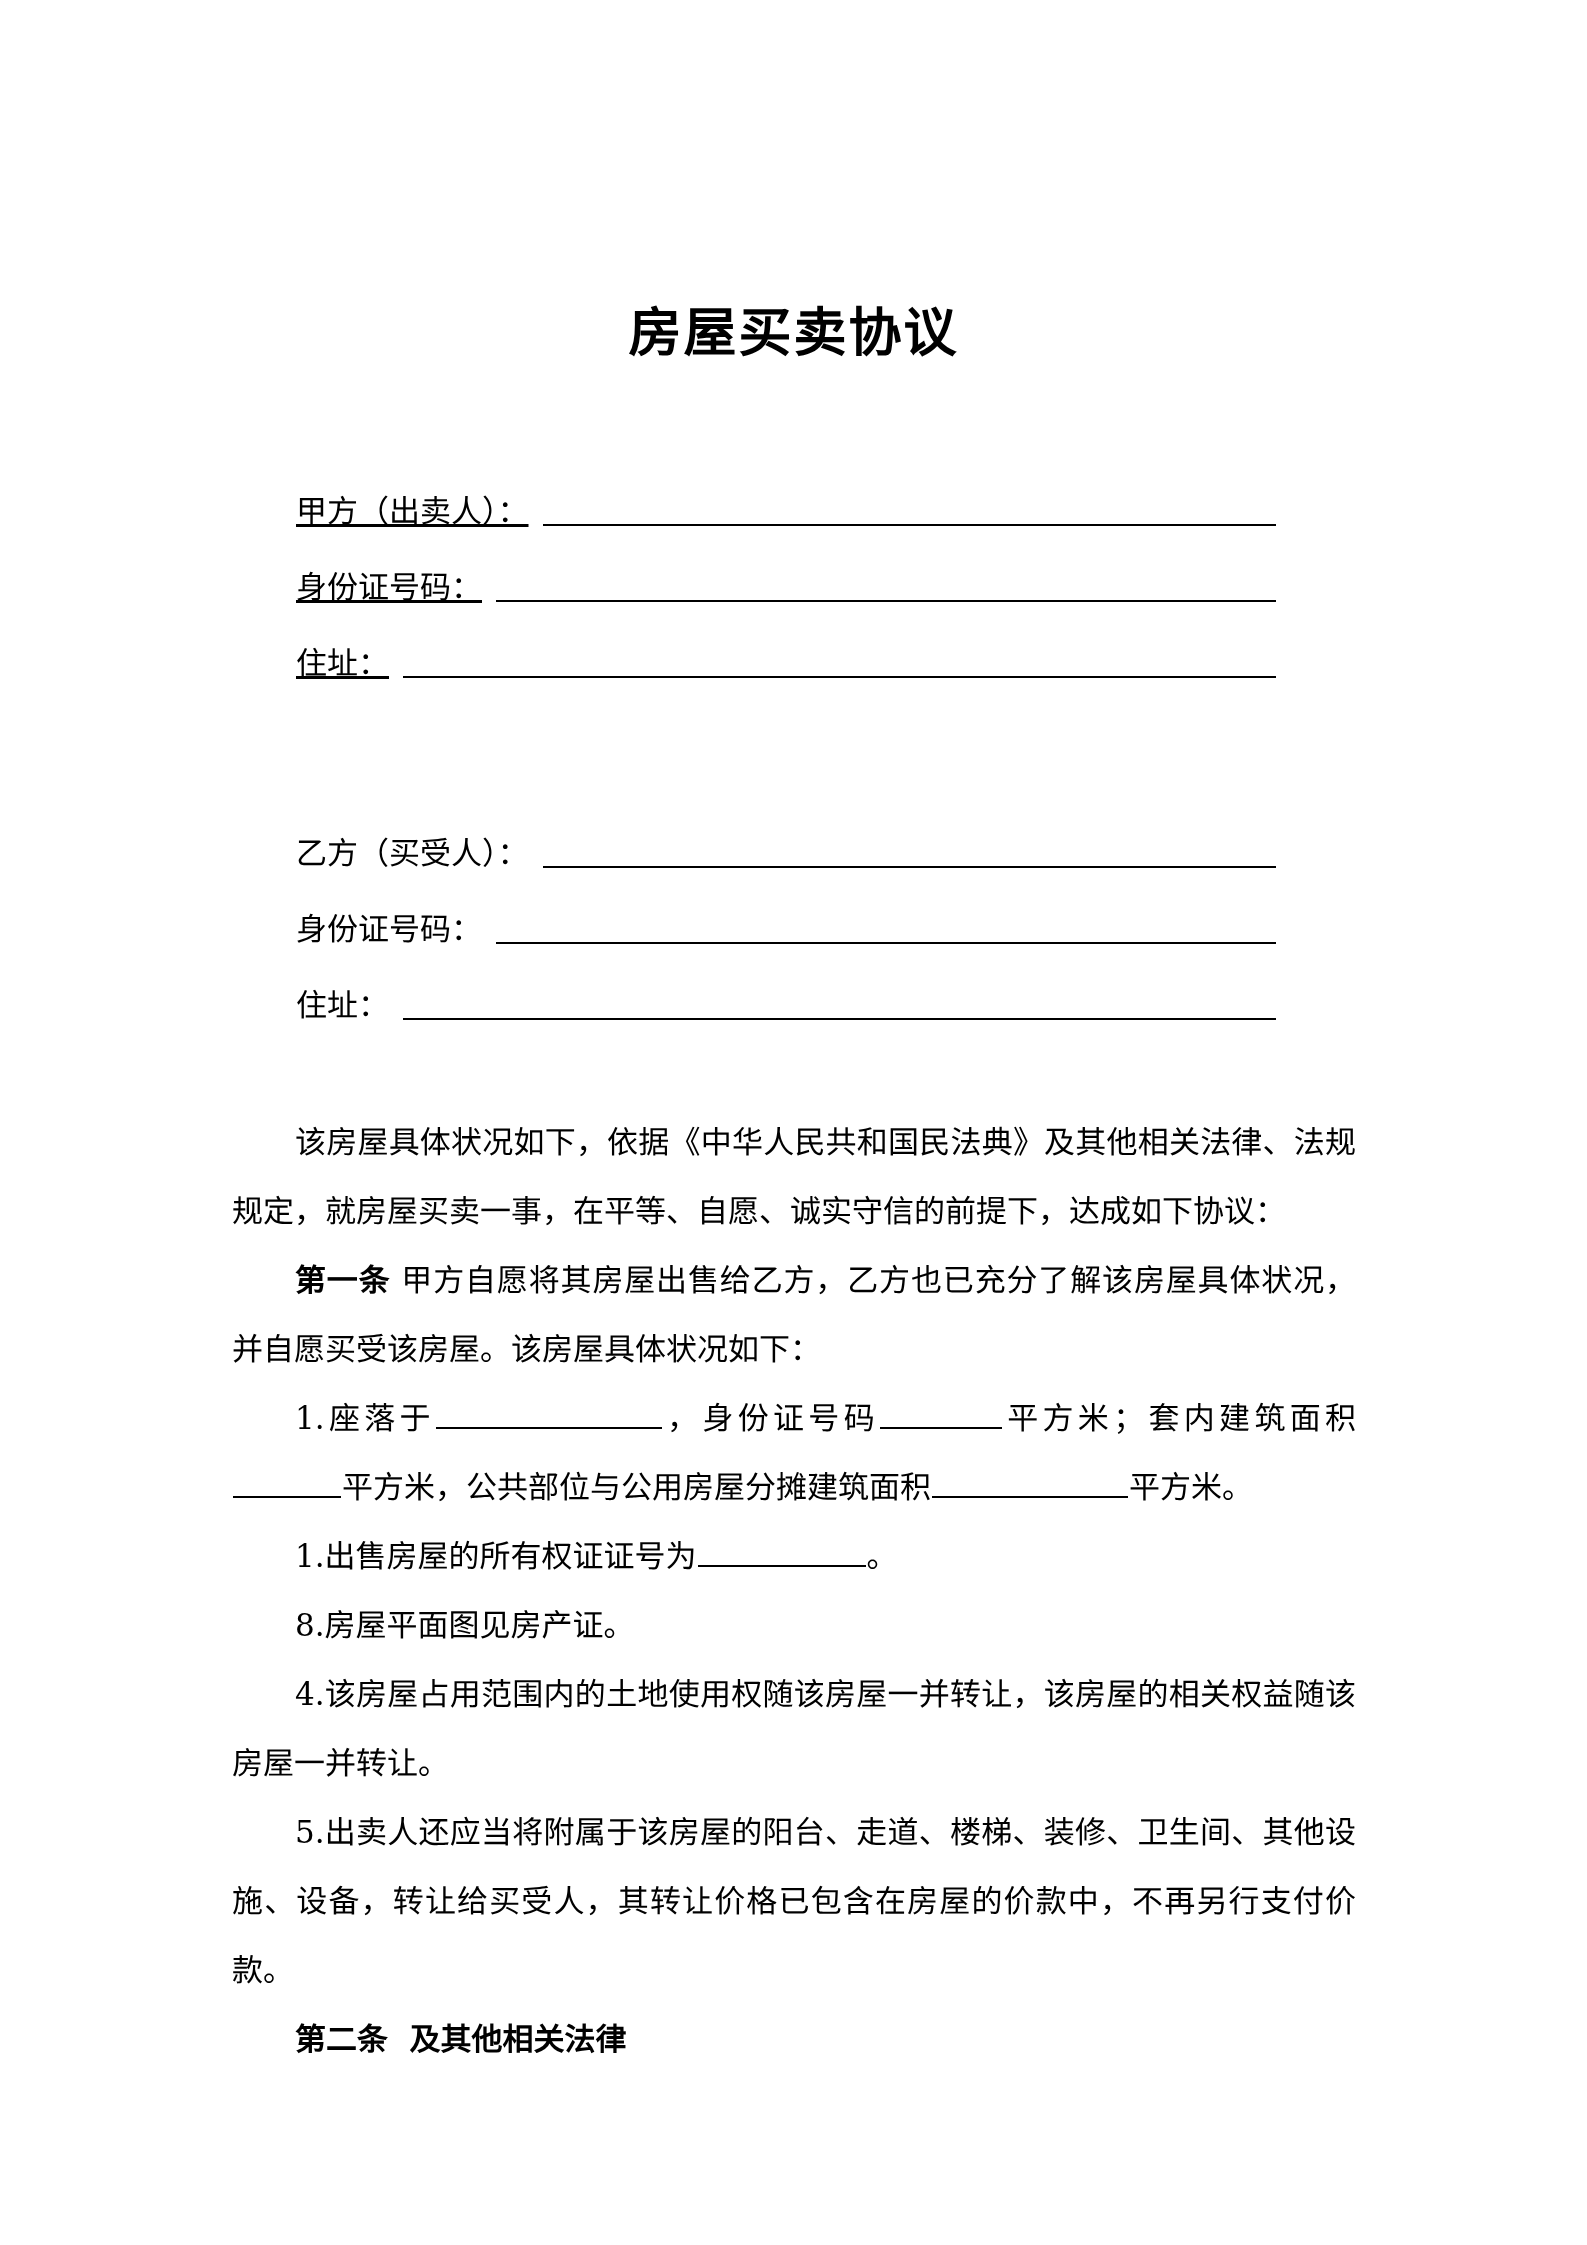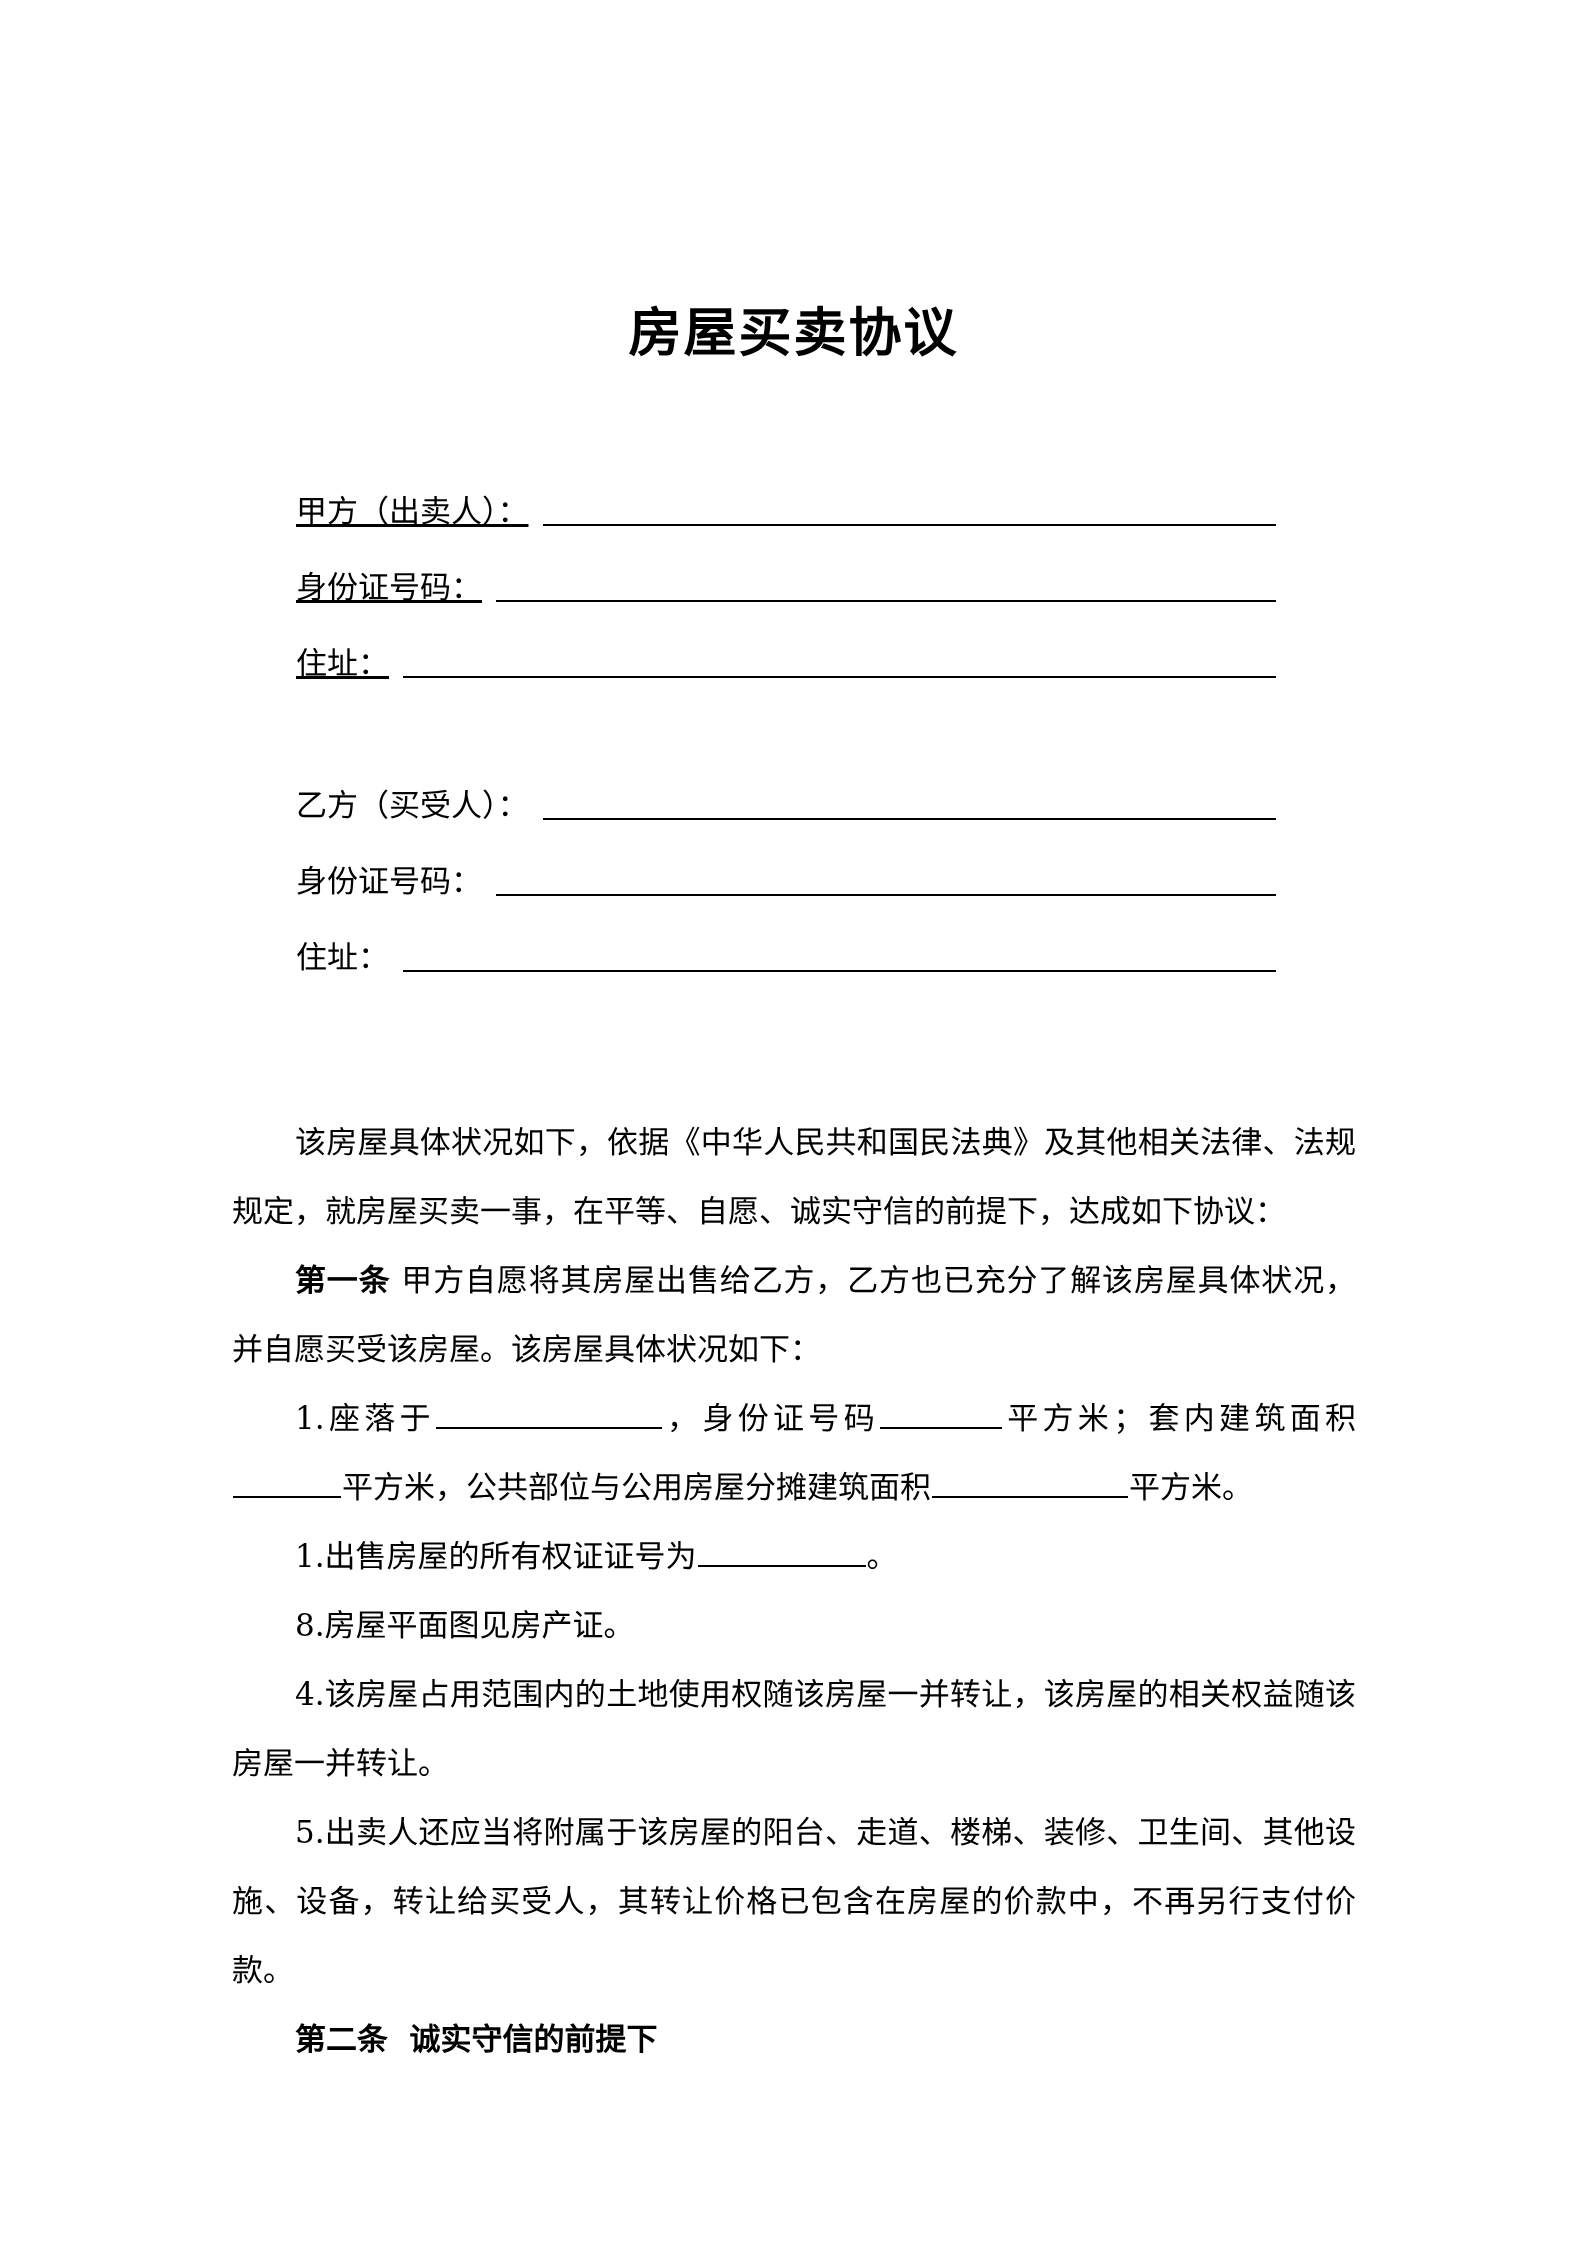--- a/index.html
+++ b/index.html
@@ -37,21 +37,21 @@
     font-family: "DejaVu Sans", "Liberation Sans", sans-serif;
   }
 
   
   .party-block {
     position: absolute;
     left: 296px;
     width: 980px;
   }
   #party-a-block { top: 458px; text-decoration: underline; }
-  #party-b-block { top: 752px; }
+  #party-b-block { top: 800px; }
 
   .field-row {
     display: flex;
     align-items: flex-end;
     height: 76px;
   }
   .field-label {
     font-size: 31px;
     line-height: 1.1;
     white-space: nowrap;
@@ -157,18 +157,18 @@
       <span>1.出售房屋的所有权证证号为</span><span class="blank b-mid"></span><span>。</span>
     </p>
 
     <p class="para indent">8.房屋平面图见房产证。</p>
 
     <p class="para indent">4.该房屋占用范围内的土地使用权随该房屋一并转让，该房屋的相关权益随该房屋一并转让。</p>
 
     <p class="para indent">5.出卖人还应当将附属于该房屋的阳台、走道、楼梯、装修、卫生间、其他设施、设备，转让给买受人，其转让价格已包含在房屋的价款中，不再另行支付价款。</p>
 
     <p class="para indent heading">
-      <span>第二条</span><span>&nbsp;&nbsp;</span><span>诚实守信的前提下</span>
+      <span>第二条</span><span>&nbsp;&nbsp;</span><span>及其他相关法律</span>
     </p>
 
   </div>
 
 </div>
 
 </body></html>

